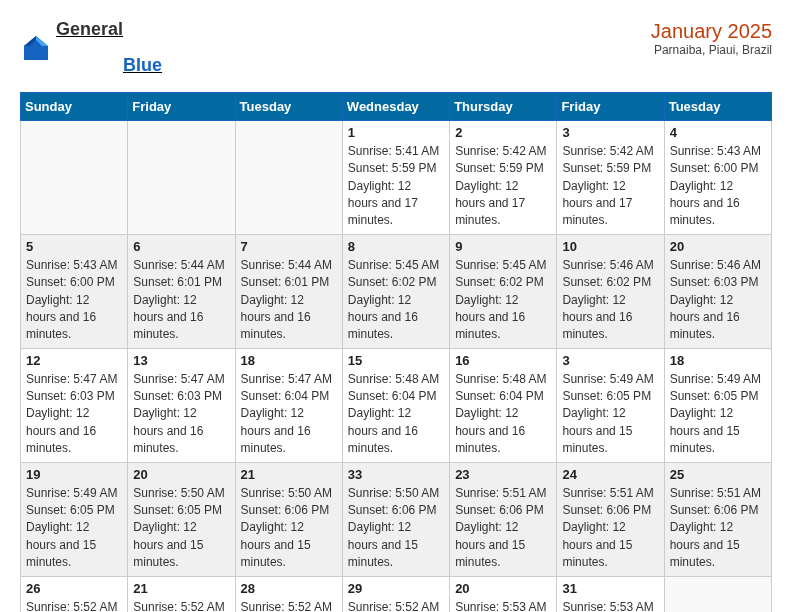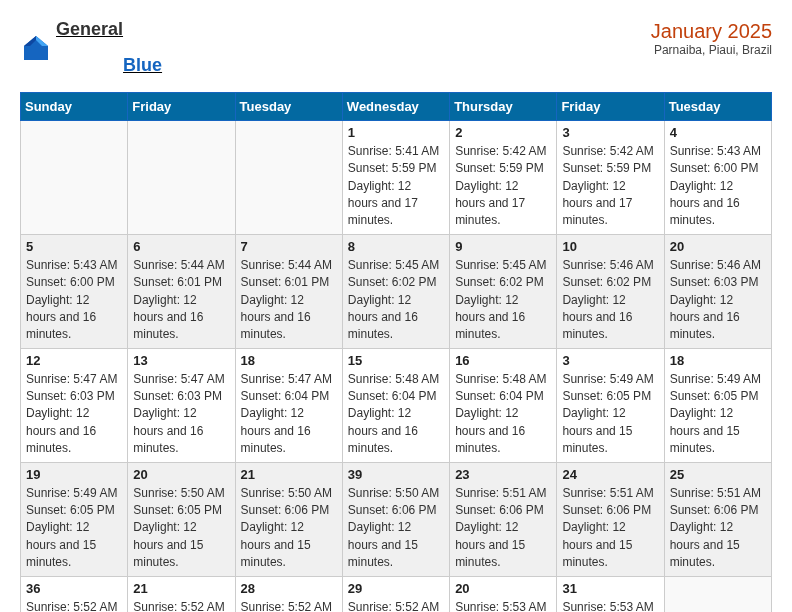--- a/index.html
+++ b/index.html
@@ -260,21 +260,21 @@
 Sunset: 6:05 PM
 Daylight: 12 hours and 15 minutes.</div>
         </td>
         <td>
           <div class="day-number">21</div>
           <div class="day-info" style="white-space: pre-line;">Sunrise: 5:50 AM
 Sunset: 6:06 PM
 Daylight: 12 hours and 15 minutes.</div>
         </td>
         <td>
-          <div class="day-number">39</div>
+          <div class="day-number">33</div>
           <div class="day-info" style="white-space: pre-line;">Sunrise: 5:50 AM
 Sunset: 6:06 PM
 Daylight: 12 hours and 15 minutes.</div>
         </td>
         <td>
           <div class="day-number">23</div>
           <div class="day-info" style="white-space: pre-line;">Sunrise: 5:51 AM
 Sunset: 6:06 PM
 Daylight: 12 hours and 15 minutes.</div>
         </td>
@@ -286,21 +286,21 @@
         </td>
         <td>
           <div class="day-number">25</div>
           <div class="day-info" style="white-space: pre-line;">Sunrise: 5:51 AM
 Sunset: 6:06 PM
 Daylight: 12 hours and 15 minutes.</div>
         </td>
       </tr>
       <tr>
         <td>
-          <div class="day-number">36</div>
+          <div class="day-number">26</div>
           <div class="day-info" style="white-space: pre-line;">Sunrise: 5:52 AM
 Sunset: 6:07 PM
 Daylight: 12 hours and 14 minutes.</div>
         </td>
         <td>
           <div class="day-number">21</div>
           <div class="day-info" style="white-space: pre-line;">Sunrise: 5:52 AM
 Sunset: 6:07 PM
 Daylight: 12 hours and 14 minutes.</div>
         </td>

